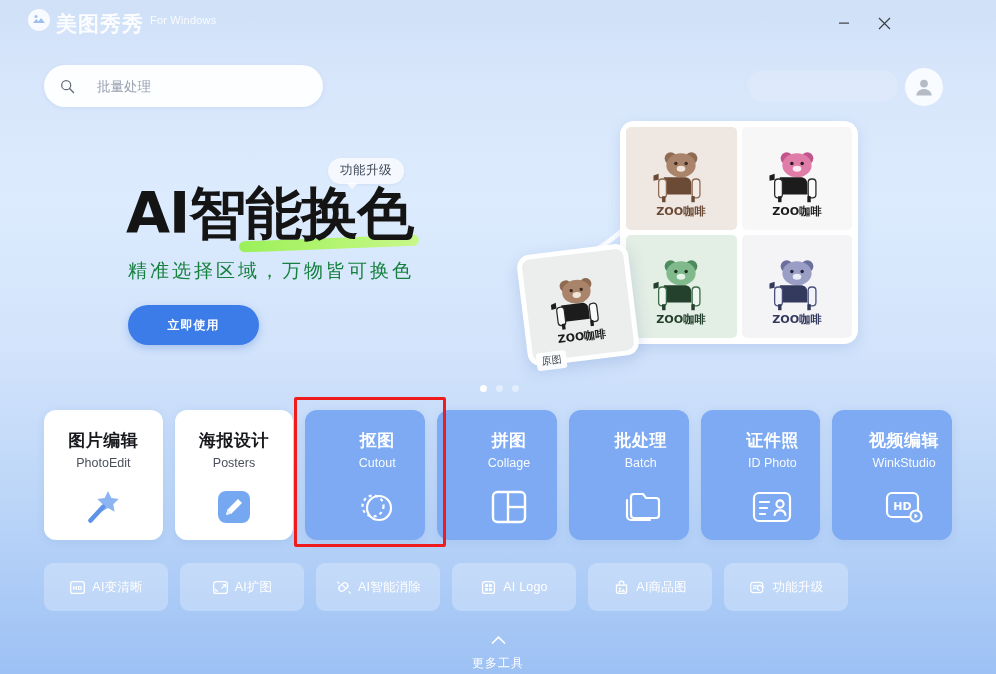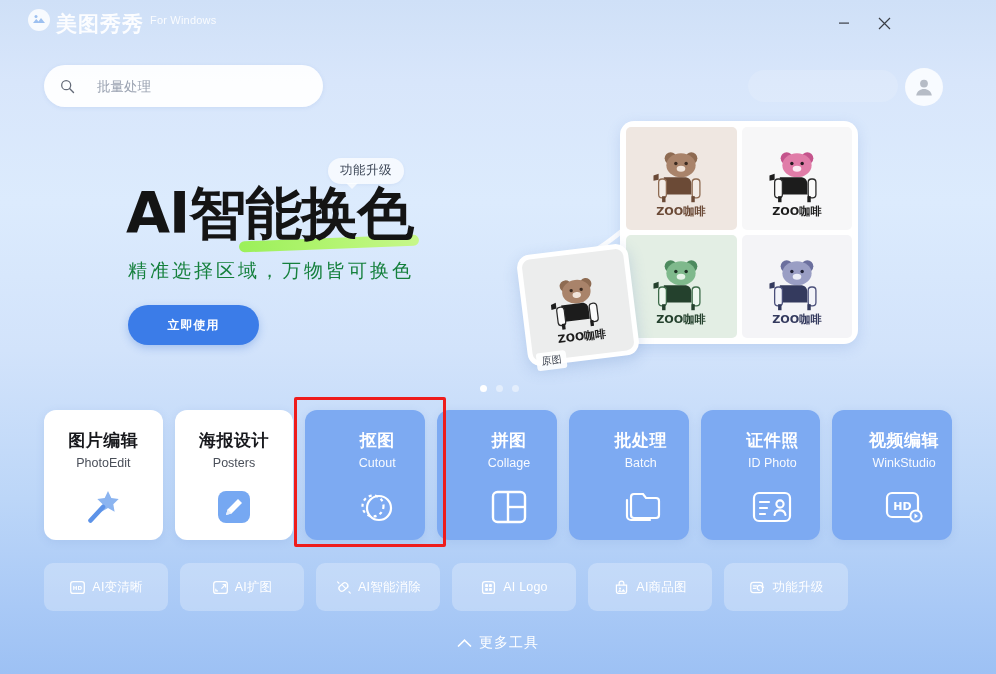--- a/index.html
+++ b/index.html
@@ -203,21 +203,21 @@
     background: rgba(255,255,255,0.26);
     display: flex; align-items: center; justify-content: center; gap: 6px;
     color: #ffffff; font-size: 12.5px; cursor: pointer;
     letter-spacing: .2px;
   }
   .tool .t-ico { display:flex; align-items:center; }
 
   .more {
     position: absolute; left: 0; top: 634px; width: 996px;
     display: flex; align-items: center; justify-content: center; gap: 7px;
-    color: #ffffff; font-size: 14px; cursor: pointer; letter-spacing: 1px;
+    color: #ffffff; font-size: 12px; cursor: pointer; letter-spacing: 1px; flex-direction: column;
   }
 </style>
 </head>
 <body>
 
 <div class="titlebar">
   <div class="brand">
     <span class="brand-logo">
       <svg width="14" height="14" viewBox="0 0 14 14">
           <path d="M1 10l3.2-4 2.3 2.6L9 5l4 5z" fill="#9dc0f0"></path>

